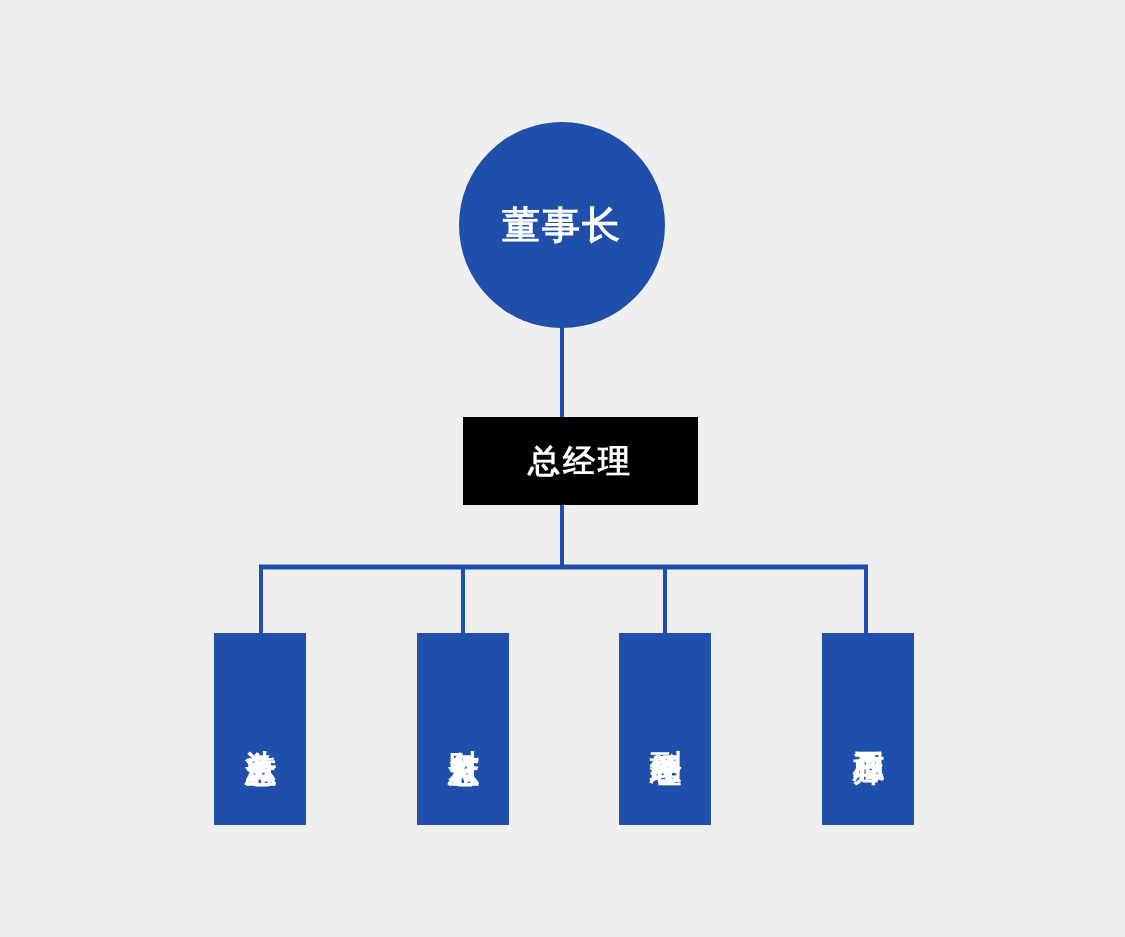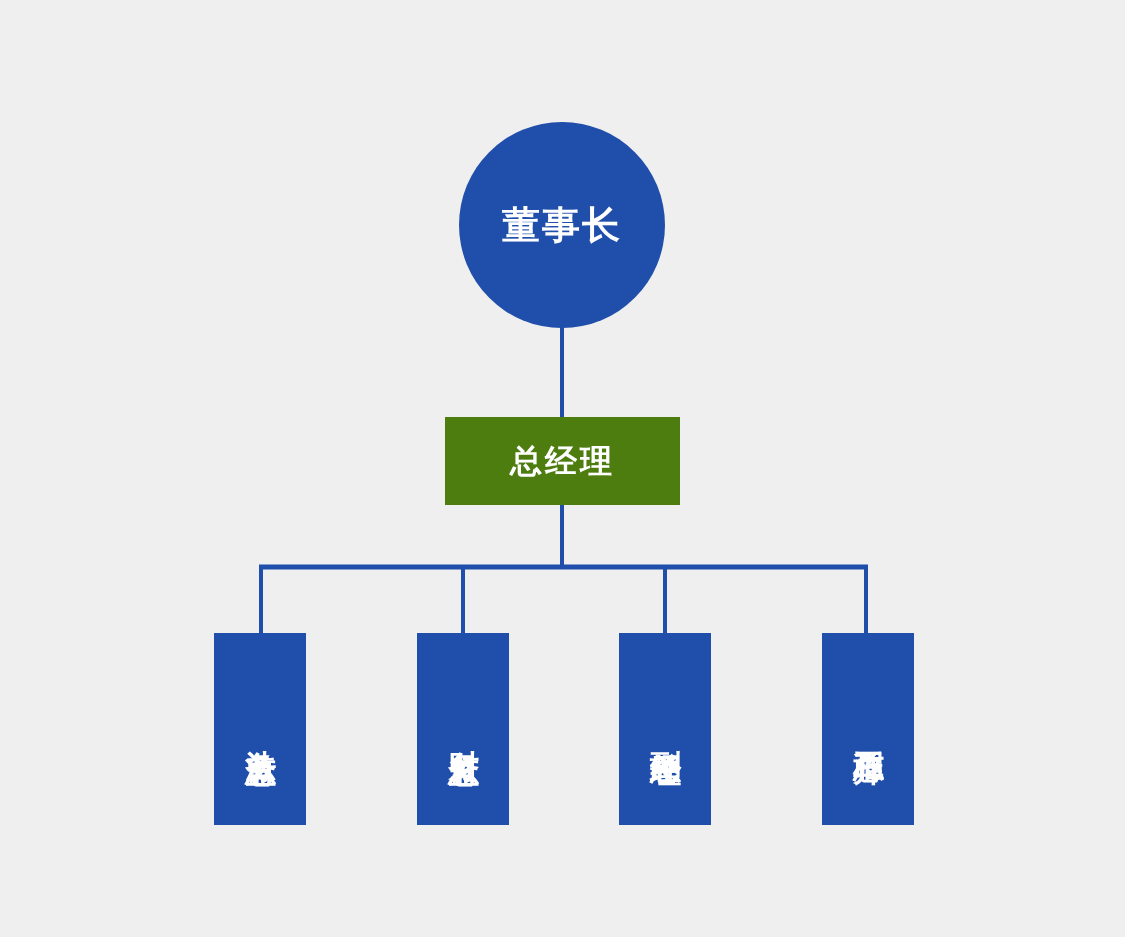--- a/index.html
+++ b/index.html
@@ -45,25 +45,25 @@
     color: #ffffff;
     font-size: 38px;
     font-weight: bold;
     letter-spacing: 2px;
     line-height: 1;
     white-space: nowrap;
   }
   
   .node-rect-wide {
     position: absolute;
-    left: 445px;
+    left: 463px;
     top: 417px;
     width: 235px;
     height: 88px;
-    background: #4d7c0f;
+    background: #000000;
     display: flex;
     align-items: center;
     justify-content: center;
     box-sizing: border-box;
   }
   .node-rect-wide .node-label {
     color: #ffffff;
     font-size: 32px;
     font-weight: bold;
     letter-spacing: 3px;

